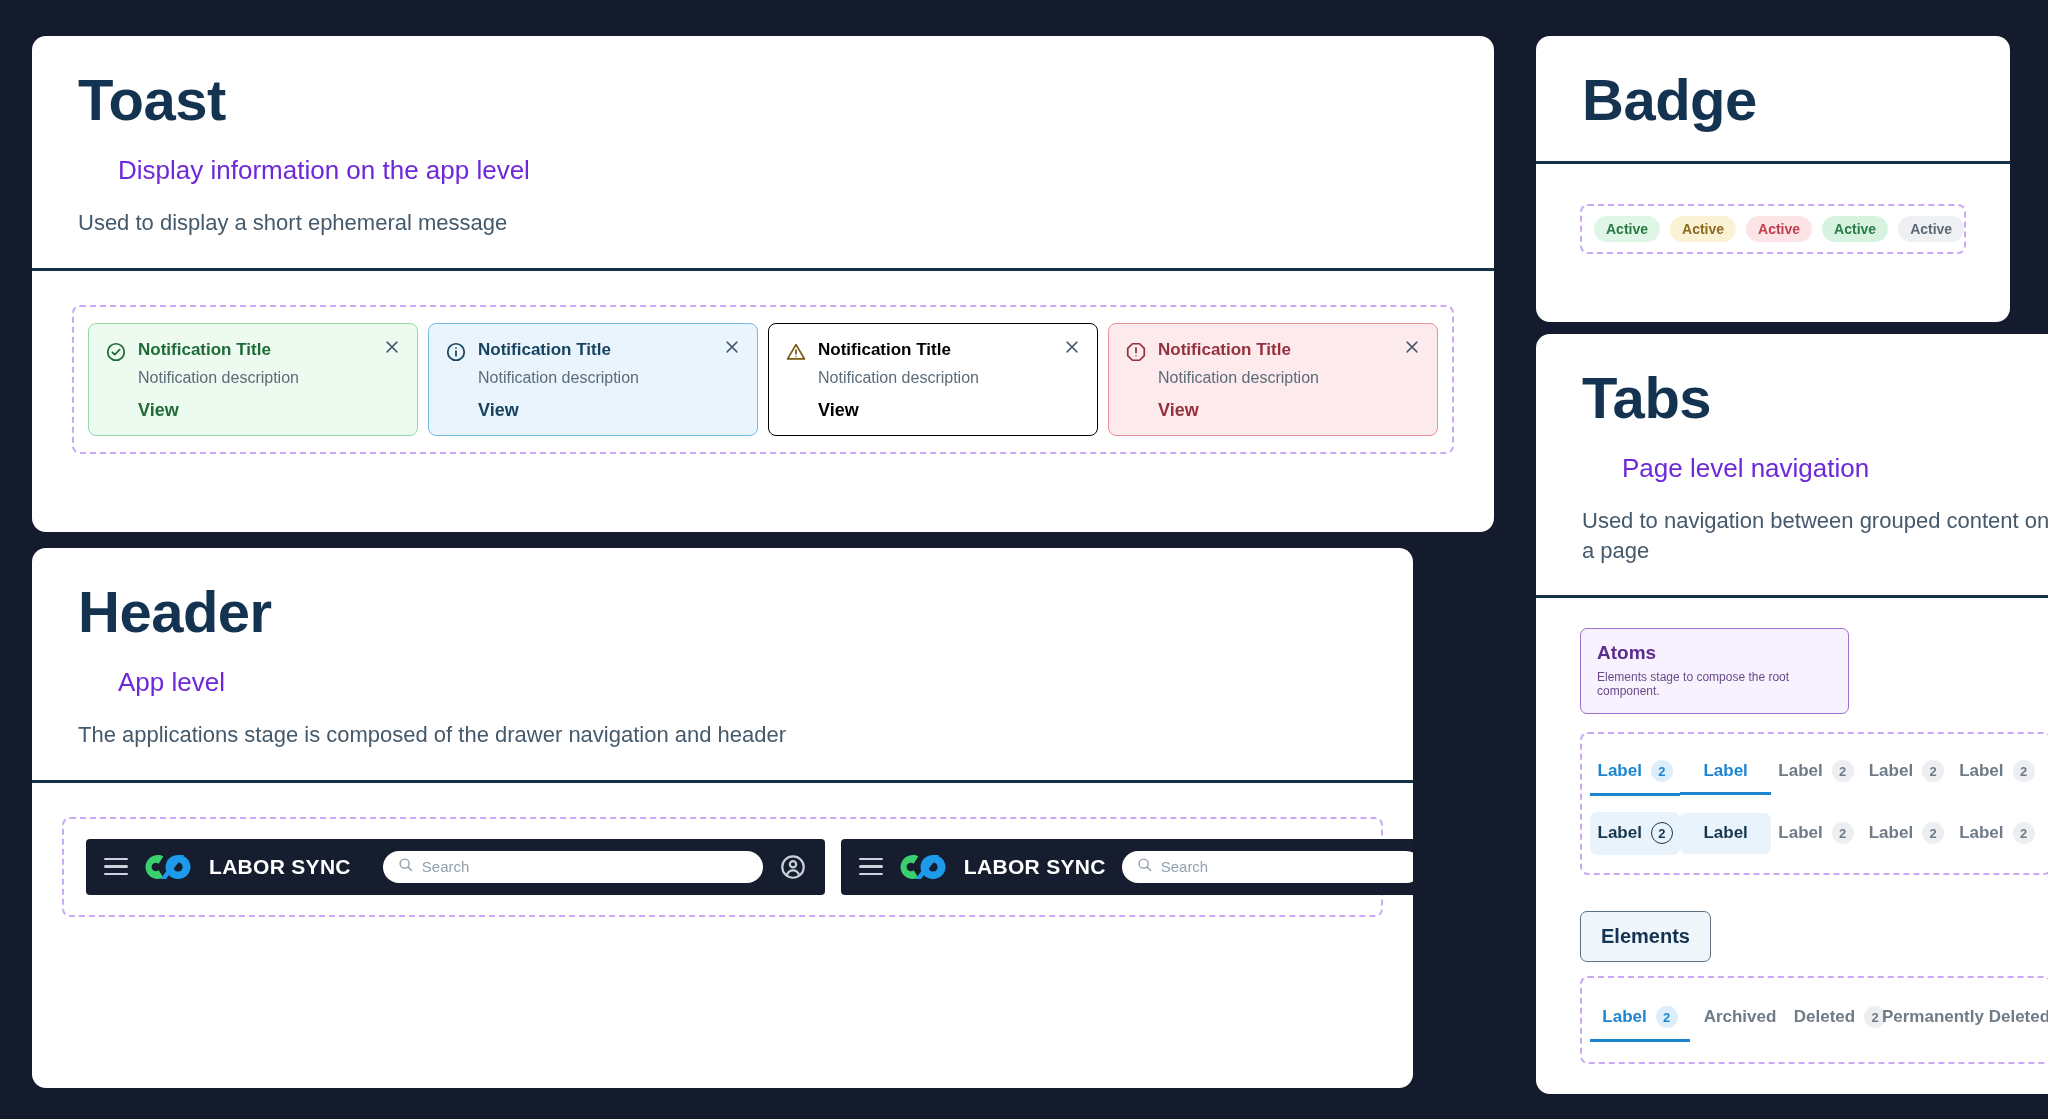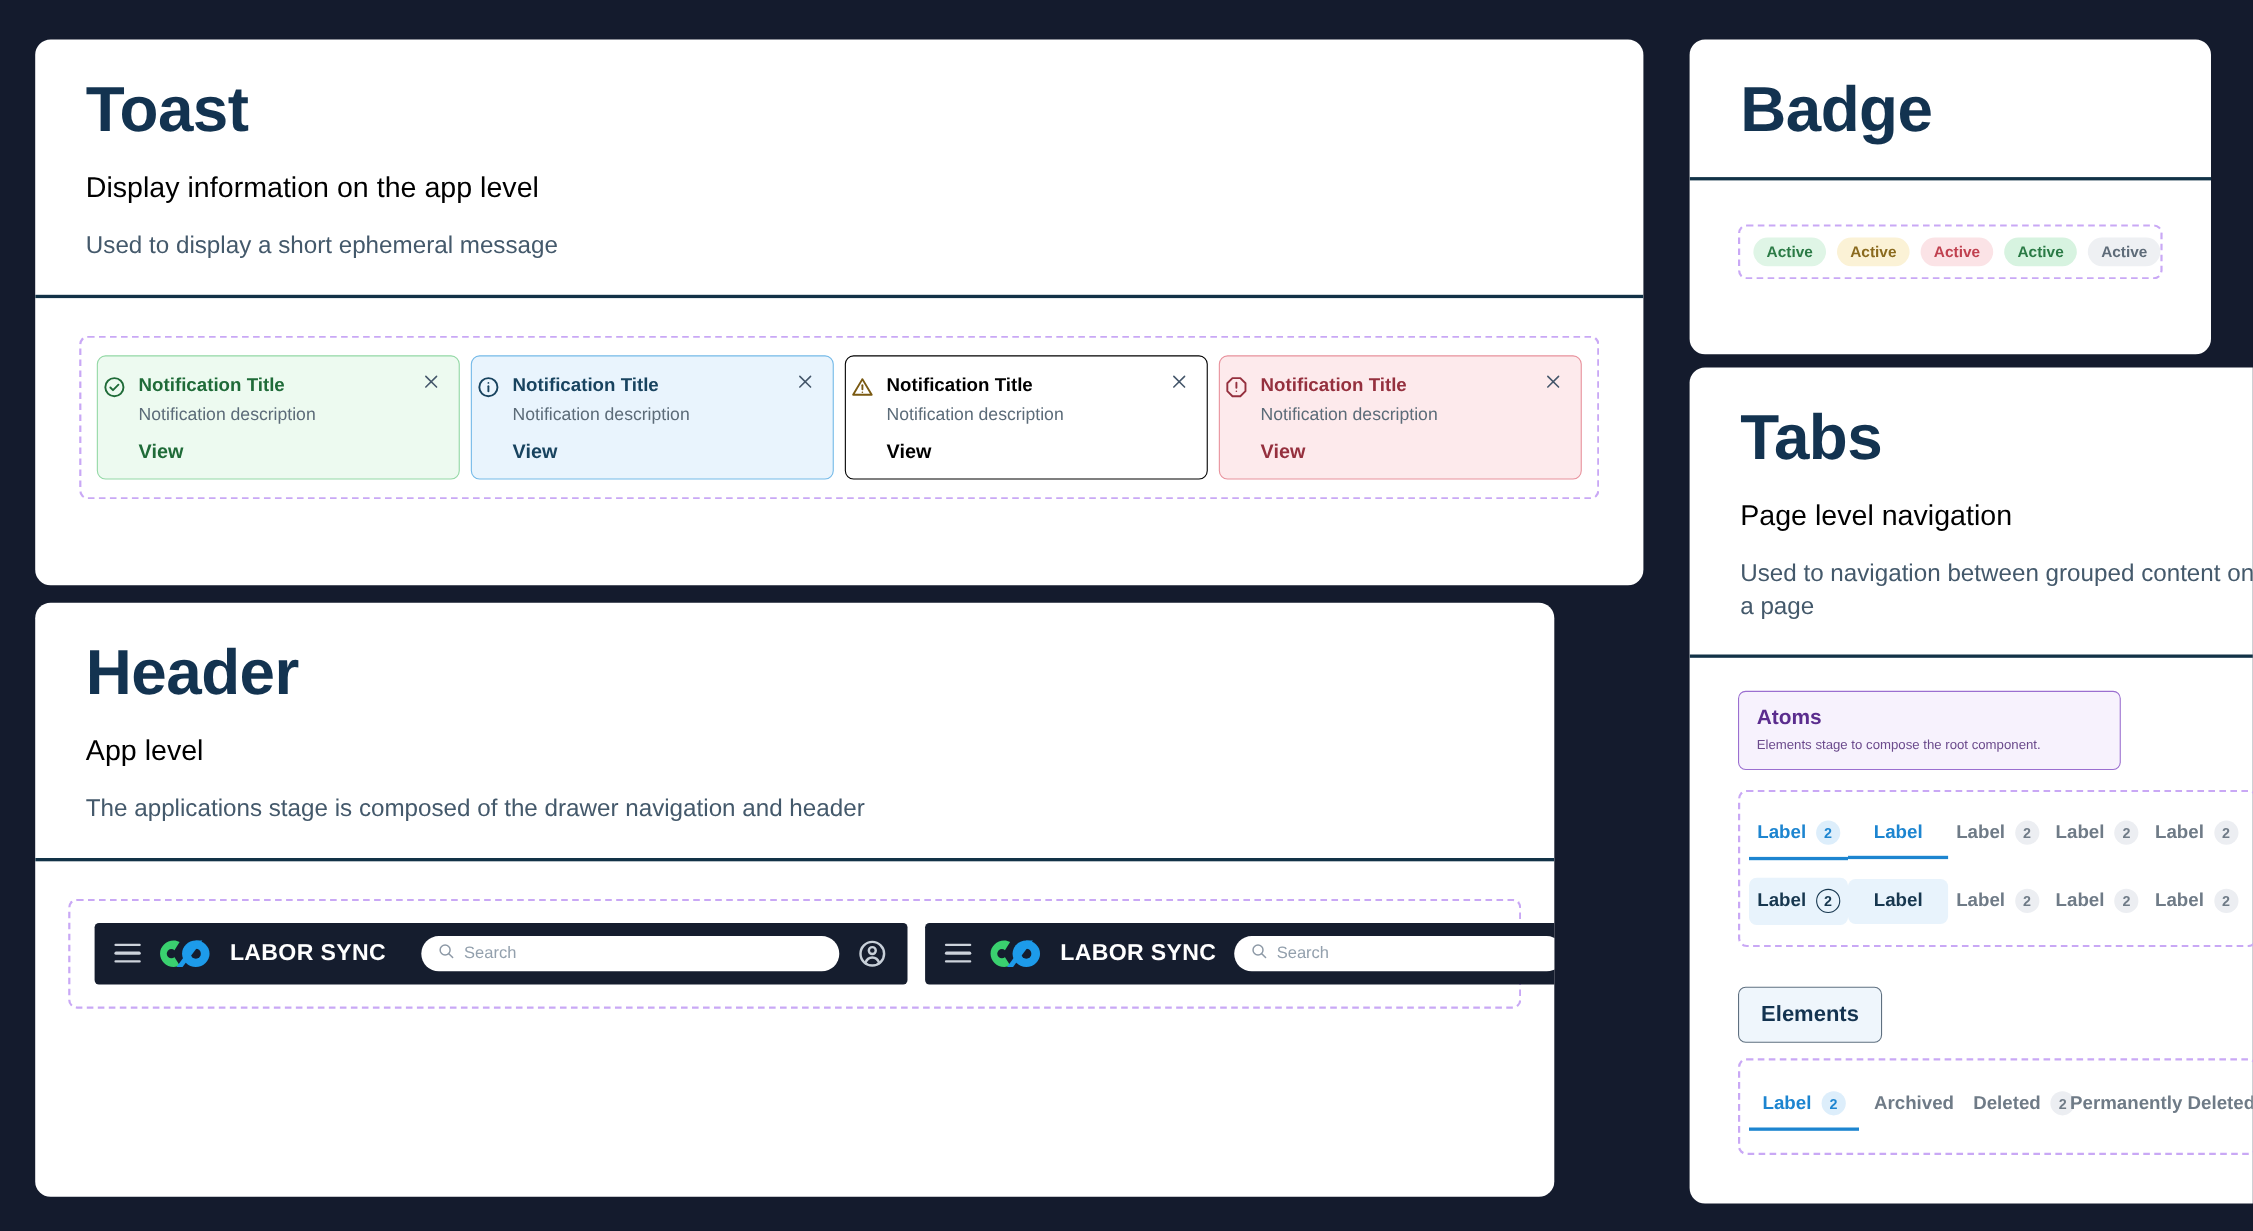--- a/index.html
+++ b/index.html
@@ -23,23 +23,24 @@
 
   .title {
     font-size:58px;
     font-weight:bold;
     color:#133350;
     letter-spacing:-0.5px;
     line-height:1.05;
   }
   .subtitle {
     font-size:26px;
-    color:#000000;
+    color:#6d28d9;
     margin-top:24px;
     font-weight:400;
+    margin-left:40px;
   }
   .desc {
     font-size:22px;
     color:#44596b;
     margin-top:22px;
     line-height:1.35;
   }
 
   
   .dashed {
@@ -48,21 +49,21 @@
   }
 
   
   #toast-card { left:32px; top:36px; width:1462px; height:496px; }
   .toast-stage { padding:34px 40px 40px 40px; }
   .toast-row { display:flex; gap:10px; padding:16px 14px; }
   .toast {
     flex:1;
     border-radius:8px;
     border:1.5px solid;
-    padding:16px 18px 14px 4px;
+    padding:16px 18px 14px 16px;
     position:relative;
     min-height:104px;
   }
   .toast-top { display:flex; align-items:flex-start; gap:11px; }
   .toast-ico { width:22px; height:22px; flex:none; margin-top:1px; }
   .toast-ttl { font-size:17px; font-weight:bold; line-height:1.2; }
   .toast-desc { font-size:16px; color:#5b6b78; margin:6px 0 0 33px; }
   .toast-view { font-size:18px; font-weight:bold; margin:13px 0 0 33px; }
   .toast-x {
     position:absolute; top:14px; right:16px;
@@ -124,21 +125,21 @@
   }
 
   
   #tabs-card { left:1536px; top:334px; width:560px; height:760px; }
   .tabs-stage { padding:30px 44px 0 44px; }
   .atoms-box {
     border:1.5px solid #9b6fd0;
     background:#f7f2fd;
     border-radius:7px;
     padding:13px 16px 15px 16px;
-    width:348px;
+    width:269px;
   }
   .atoms-ttl { font-size:19px; font-weight:bold; color:#5b2d8e; }
   .atoms-sub { font-size:12px; color:#6b4a8c; margin-top:6px; }
 
   .tabgroup { padding:16px 8px 18px 8px; margin-top:18px; }
   .tabrow { display:flex; align-items:center; gap:0px; }
   .tab {
     display:flex; align-items:center; gap:9px;
     padding:10px 0 11px 0;
     font-size:17px;

